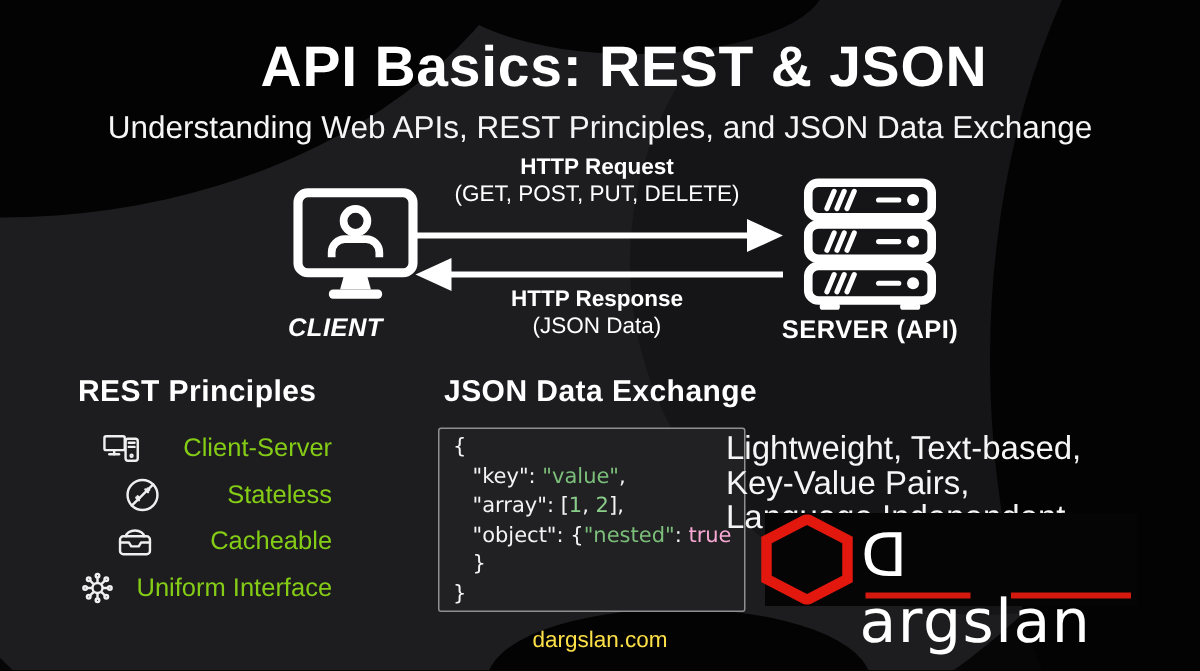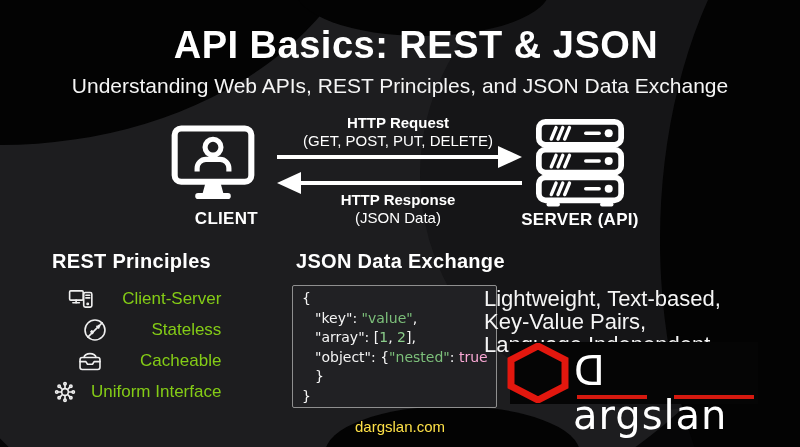--- a/index.html
+++ b/index.html
@@ -19,35 +19,35 @@
   .blob-bottom { left:325px; top:406px; width:255px; height:95px; background:#030303; border-radius:50%; }
   .content { position:absolute; inset:0; z-index:2; }
 
   
   .title { position:absolute; top:24px; left:0; width:100%; text-align:center;
     font-size:38px; font-weight:bold; letter-spacing:0.5px;padding-left:32px; }
   .subtitle { position:absolute; top:74px; left:0; width:100%; text-align:center;
     font-size:21px; color:#f5f5f5; }
 
   
-  .client-fig { position:absolute; left:168px; top:124px; width:90px; text-align:right; }
+  .client-fig { position:absolute; left:192px; top:124px; width:90px; text-align:left;font-style:italic; }
   .server-fig { position:absolute; left:514px; top:118px; width:132px; text-align:center; }
   .fig-label { font-size:17px; font-weight:bold; margin-top:3px; letter-spacing:0.3px; }
   .arrow { position:absolute; width:245px; height:22px; }
   .arrow-right { left:277px; top:146px; }
   .arrow-left  { left:277px; top:172px; }
   .arrow .shaft { position:absolute; top:9px; height:4px; background:#fff; }
   .arrow-right .shaft { left:0; right:19px; }
   .arrow-left  .shaft { left:19px; right:0; }
   .arrow .head { position:absolute; top:0; width:0; height:0;
     border-top:11px solid transparent; border-bottom:11px solid transparent; }
   .arrow-right .head { right:0; border-left:24px solid #fff; }
   .arrow-left  .head { left:0; border-right:24px solid #fff; }
   .flow-label { position:absolute; left:248px; width:300px; text-align:center; line-height:16px; }
-  .flow-req { top:115px; } .flow-resp { top:192px; }
+  .flow-req { top:104px; } .flow-resp { top:192px; }
   .flow-label .l1 { font-size:15px; font-weight:bold; }
   .flow-label .l2 { font-size:15px; margin-top:2px; }
 
   
   .rest { position:absolute; left:52px; top:250px; }
   .sec-heading { font-size:20px; font-weight:bold; letter-spacing:0.3px; }
   .rest-list { margin-top:13px; }
   .rest-item { display:flex; align-items:center; height:26px; margin-bottom:5px; }
   .rest-item svg { flex:0 0 26px; }
   .rest-item .lbl { font-size:17px; color:#84cc16; margin-left:13px; white-space:nowrap; }

